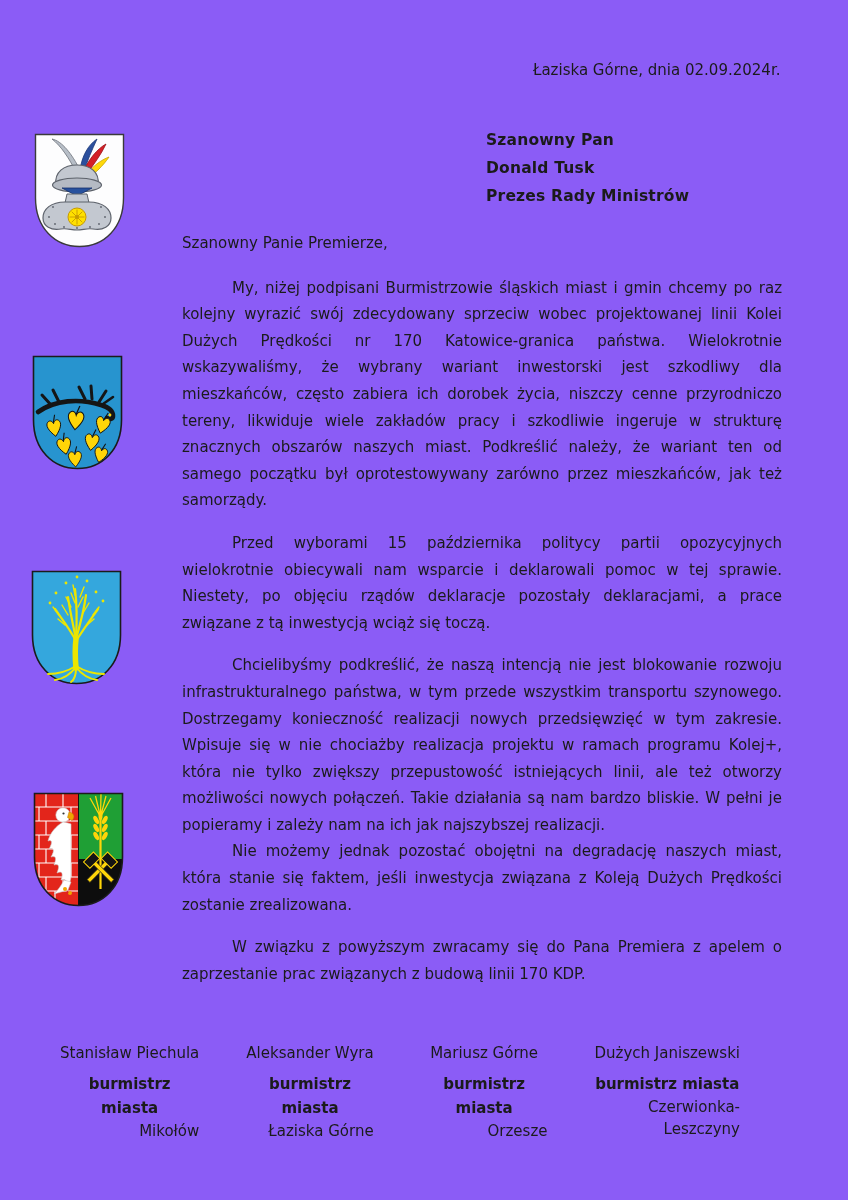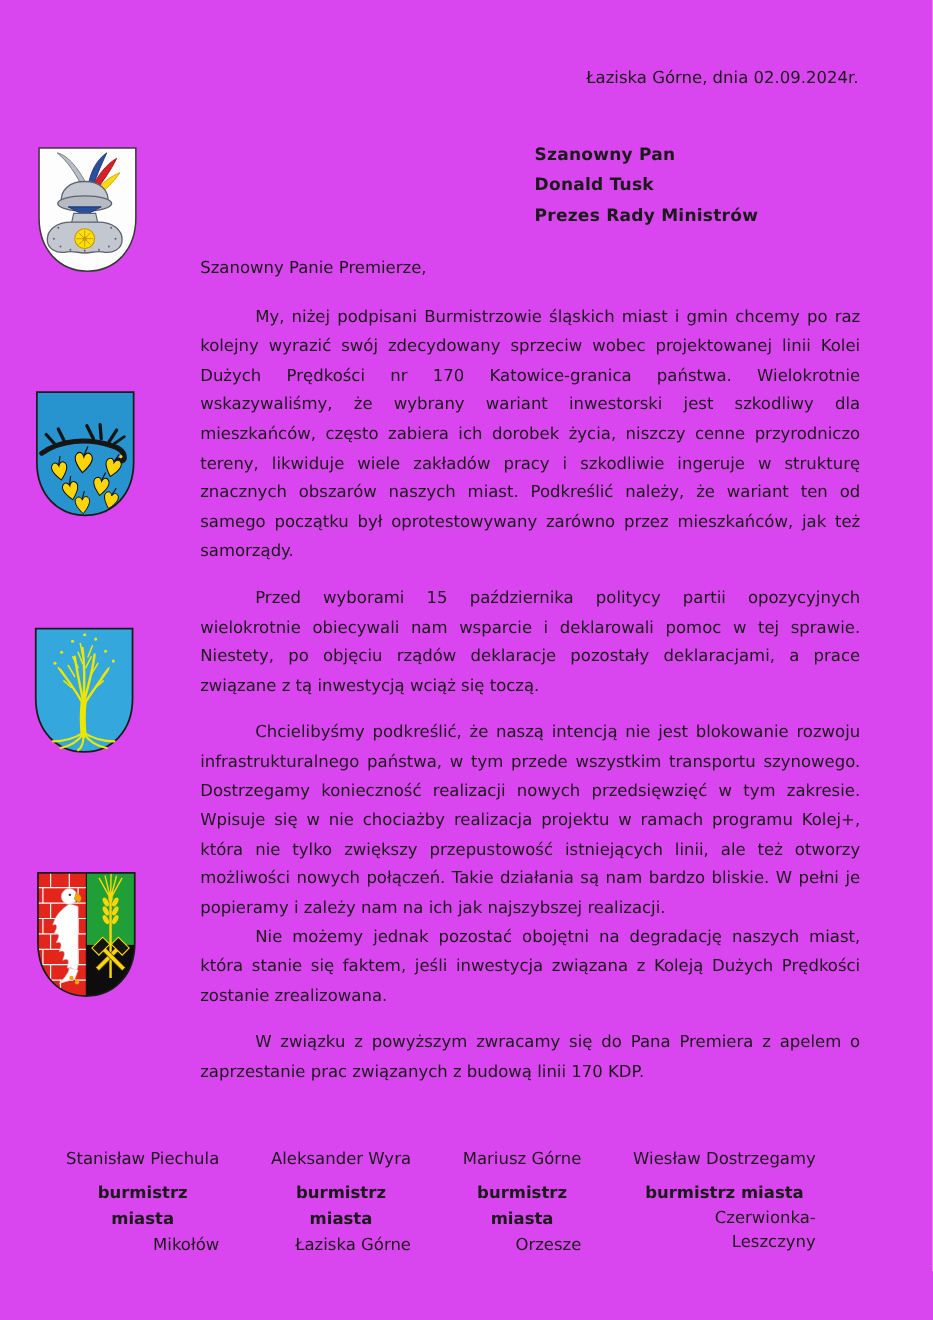--- a/index.html
+++ b/index.html
@@ -3,21 +3,21 @@
 <meta charset="utf-8">
 <style>
   html, body {
     margin: 0; padding: 0;
     width: 848px; height: 1200px;
     background: #ffffff;
     overflow: hidden;
     font-family: "DejaVu Sans", "Liberation Sans", sans-serif;
     color: #1b1b1b;
   }
-  .page { position: relative; width: 848px; height: 1200px; background:#d946ef; }
+  .page { position: relative; width: 848px; height: 1200px; background:#8b5cf6; }
 
   .date-line {
     position: absolute; left: 533px; top: 60px;
     font-size: 15px; line-height: 20px; white-space: nowrap;
   }
   .recipient {
     position: absolute; left: 486px; top: 126px;
     font-size: 15.5px; font-weight: 700; line-height: 28px;
     letter-spacing: 0.2px;
   }
@@ -234,19 +234,19 @@
       <div class="sig-name">Aleksander Wyra</div>
       <div class="sig-title">burmistrz miasta</div>
       <div class="sig-city">Łaziska Górne</div>
     </div>
     <div class="sig">
       <div class="sig-name">Mariusz Górne</div>
       <div class="sig-title">burmistrz miasta</div>
       <div class="sig-city">Orzesze</div>
     </div>
     <div class="sig">
-      <div class="sig-name">Wiesław Dostrzegamy</div>
+      <div class="sig-name">Dużych Janiszewski</div>
       <div class="sig-title">burmistrz miasta</div>
       <div class="sig-city">Czerwionka-Leszczyny</div>
     </div>
   </div>
 
 </div>
 
 </body></html>

